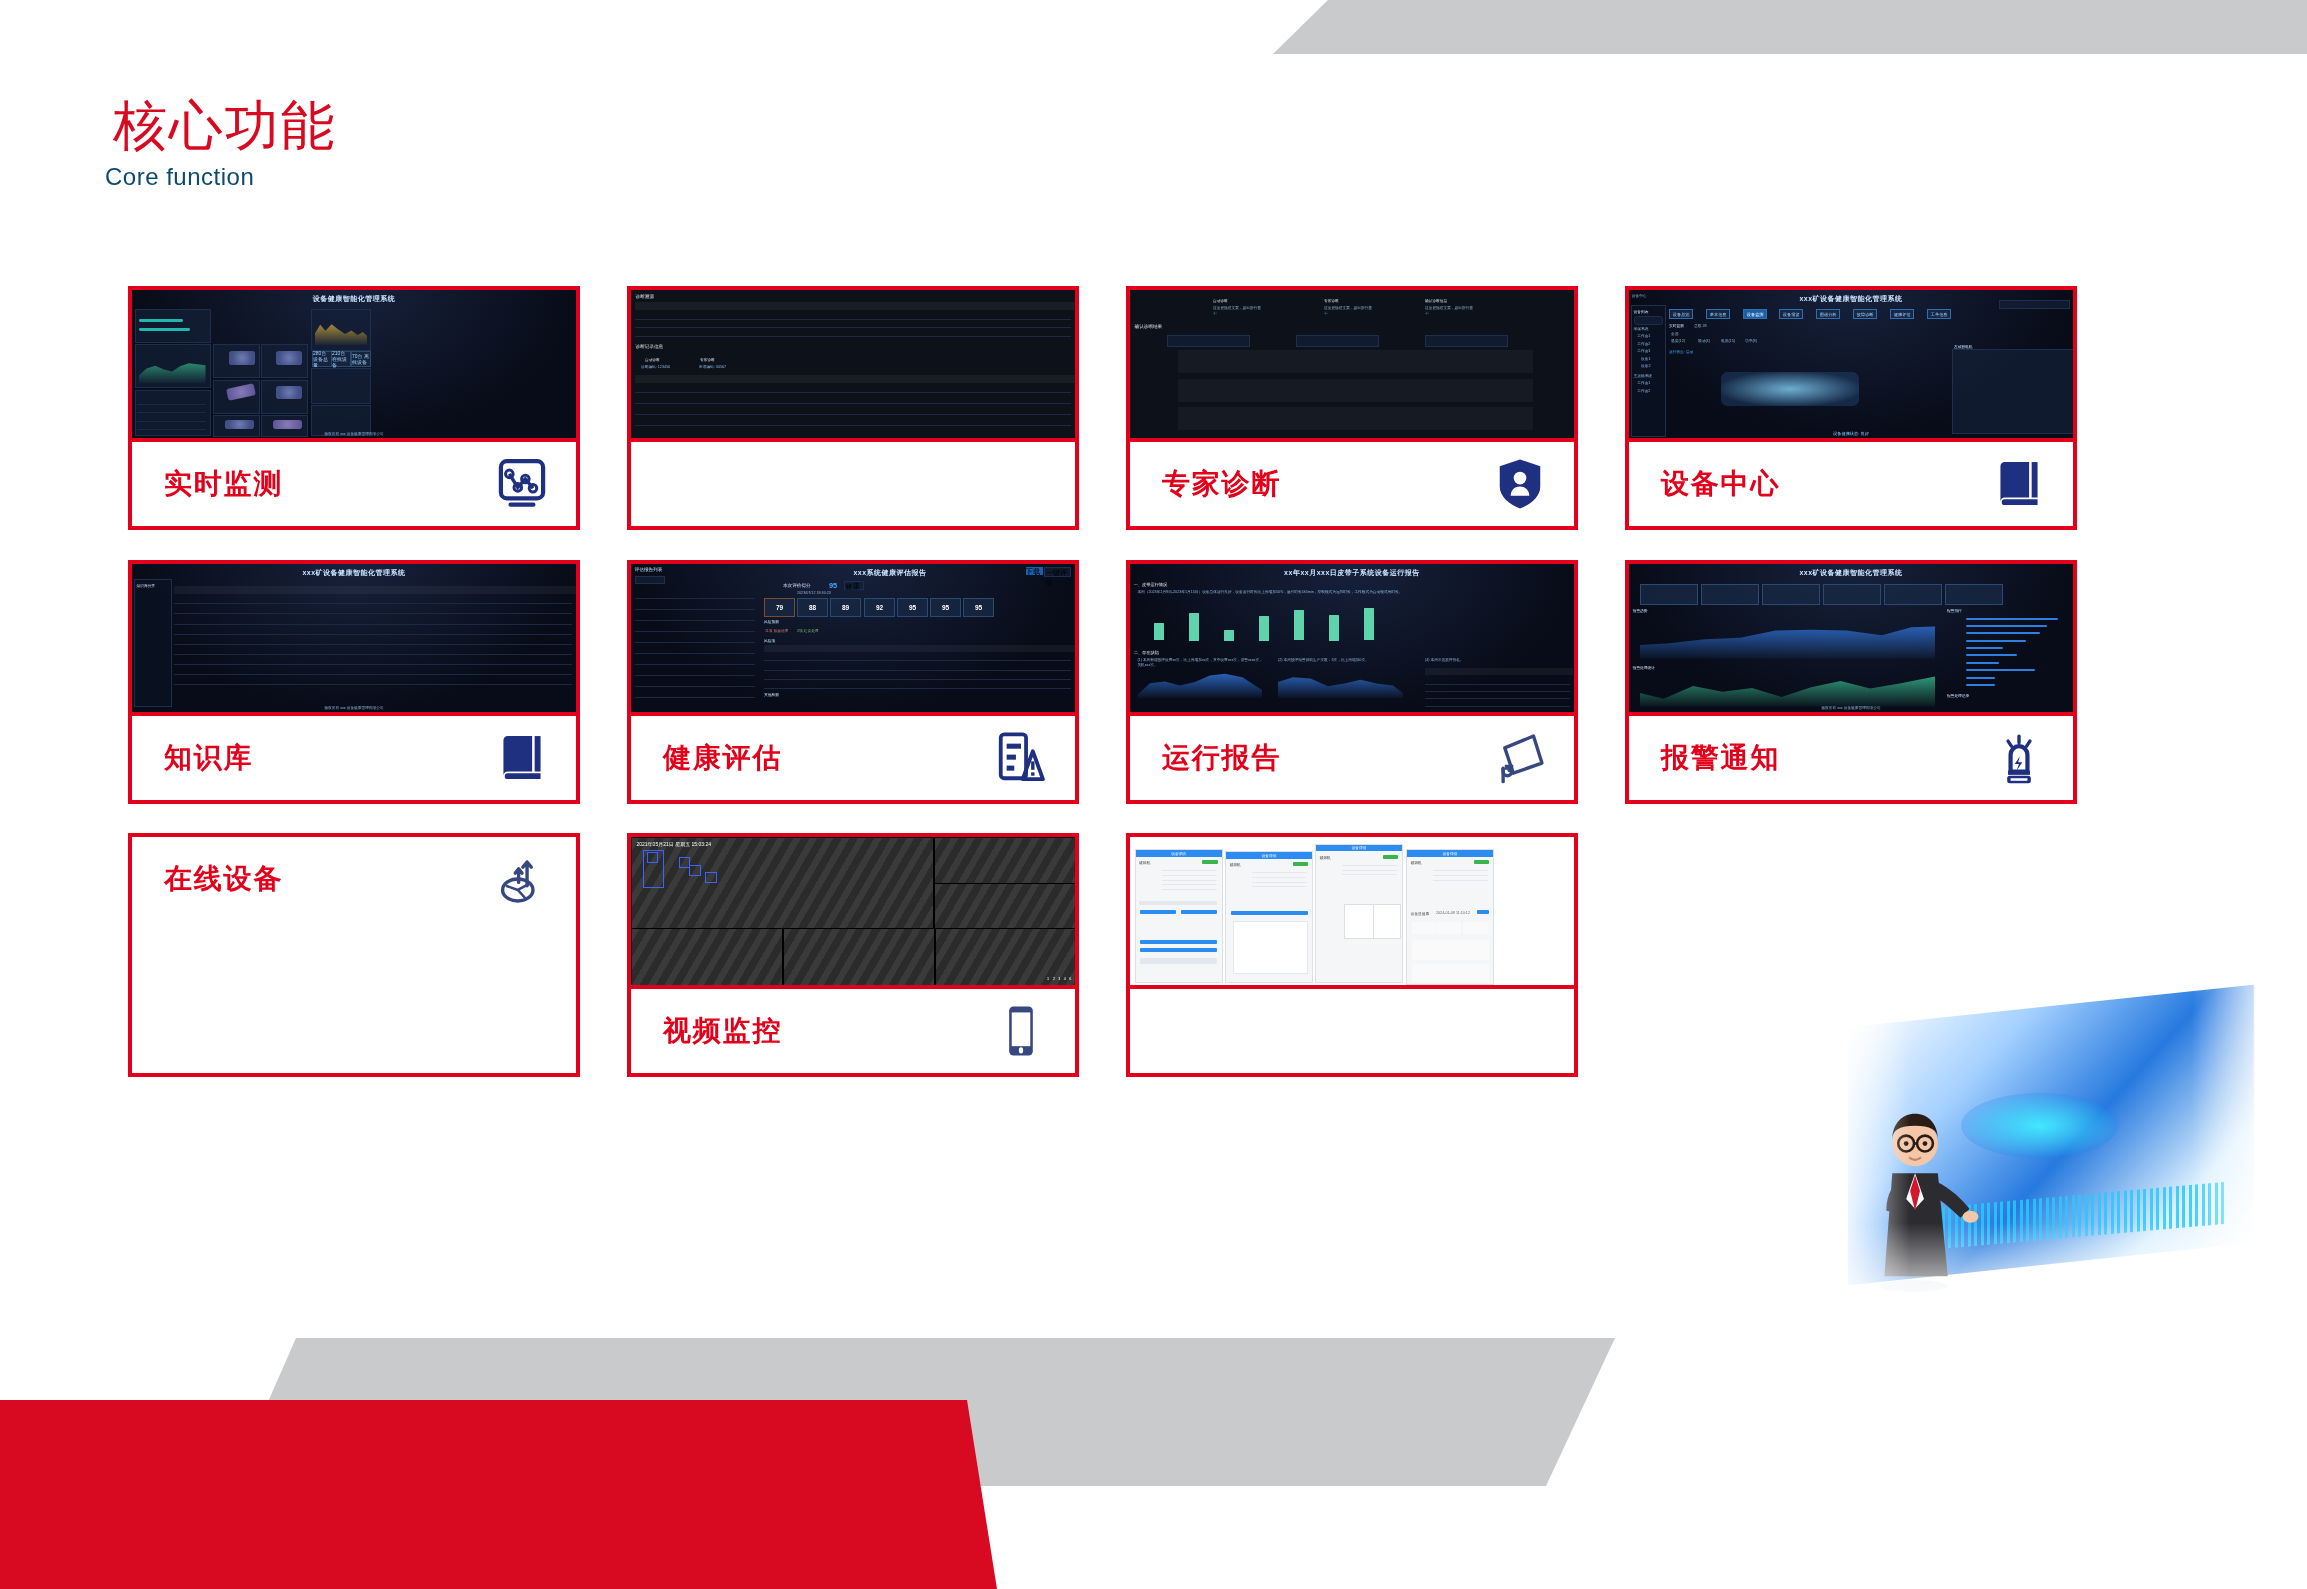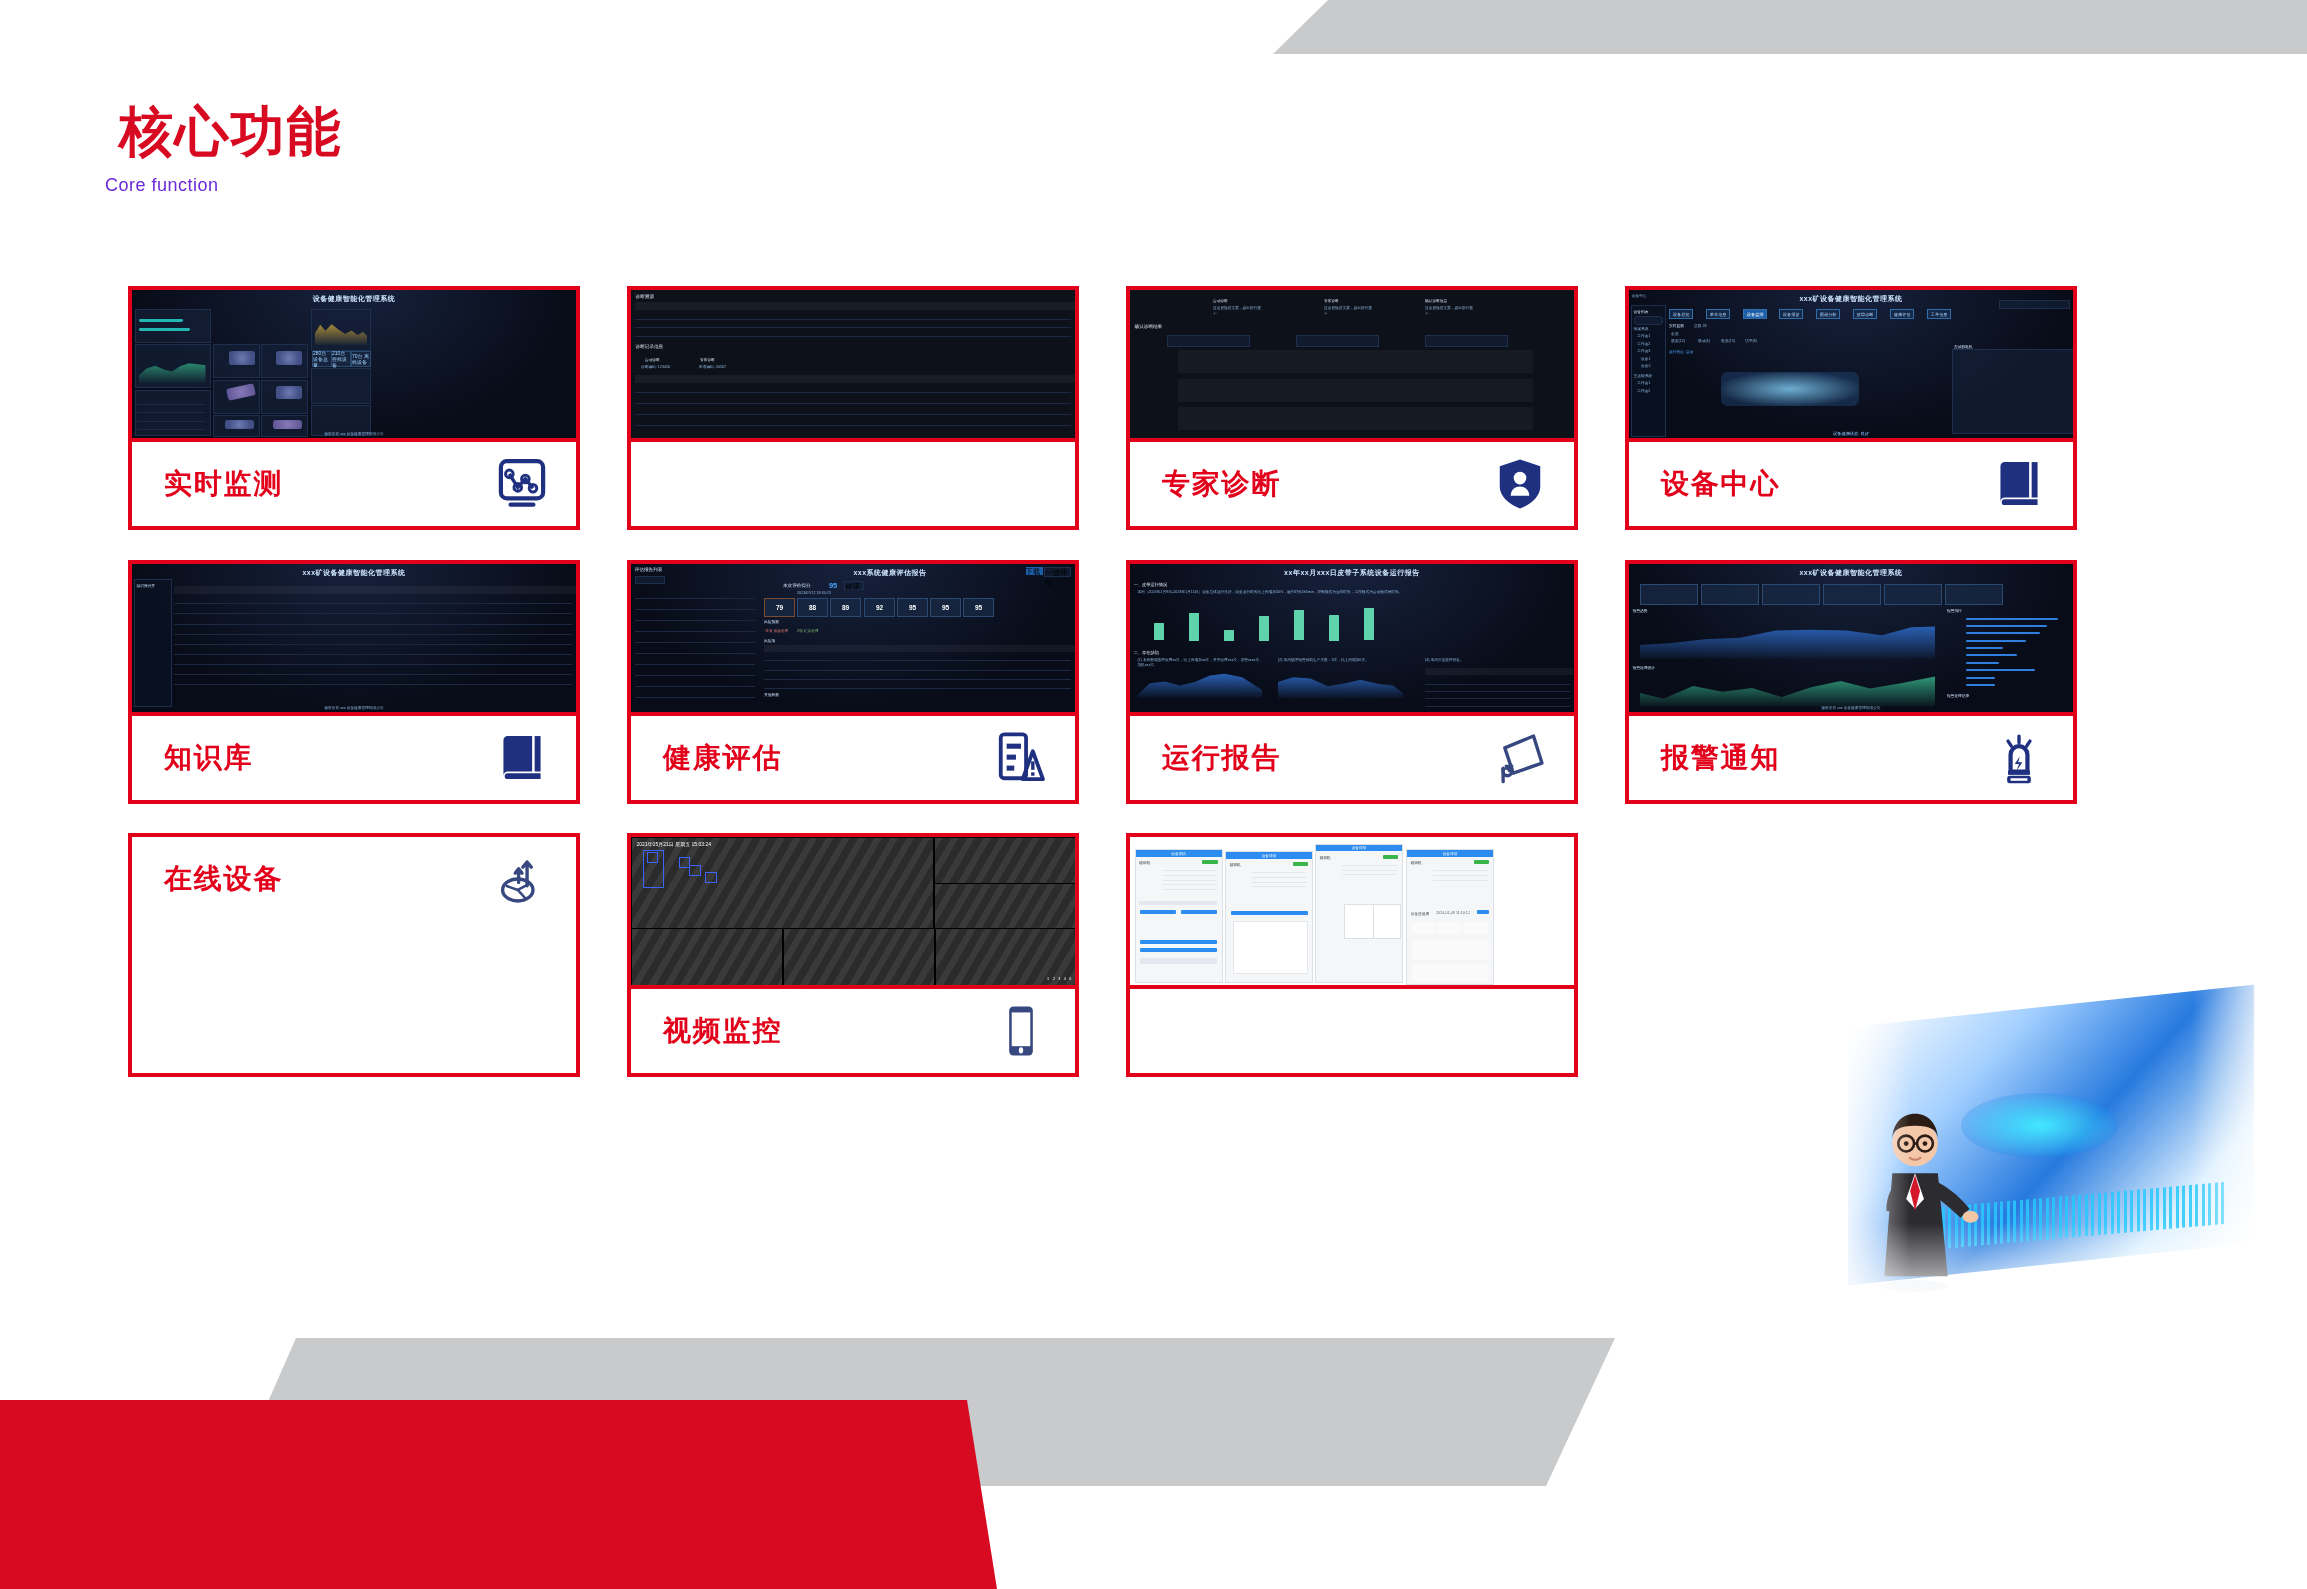--- a/index.html
+++ b/index.html
@@ -21,26 +21,26 @@
     clip-path:polygon(65px 0,1384px 0,1315px 148px,0 148px);
   }
   #deco-bot-red{
     left:0;top:1400px;width:997px;height:189px;
     background:#d80a21;
     clip-path:polygon(0 0,967px 0,997px 189px,0 189px);
   }
   
   #header{position:absolute;left:105px;top:90px;}
   #page-title{
-    font-size:54px;font-weight:bold;color:#d80a21;
-    letter-spacing:1.8px;line-height:1.05;margin:14px;
+    font-size:54px;font-weight:normal;color:#d80a21;
+    letter-spacing:1.8px;line-height:1.05;margin:8px;
     font-family:"DejaVu Sans","Liberation Sans",sans-serif;
   }
   #page-subtitle{
-    font-size:18px;color:#6d28d9;letter-spacing:0.5px;
+    font-size:24px;color:#0c4a6e;letter-spacing:0.5px;
   }
   
   #card-grid{position:absolute;left:128px;top:286px;width:2086px;}
   .grid-row{display:flex;gap:47px;margin-bottom:29.5px;}
   .card{
     width:452px;
     border:4.2px solid #e2001a;
     background:#fff;
     box-sizing:border-box;
     display:flex;flex-direction:column;

